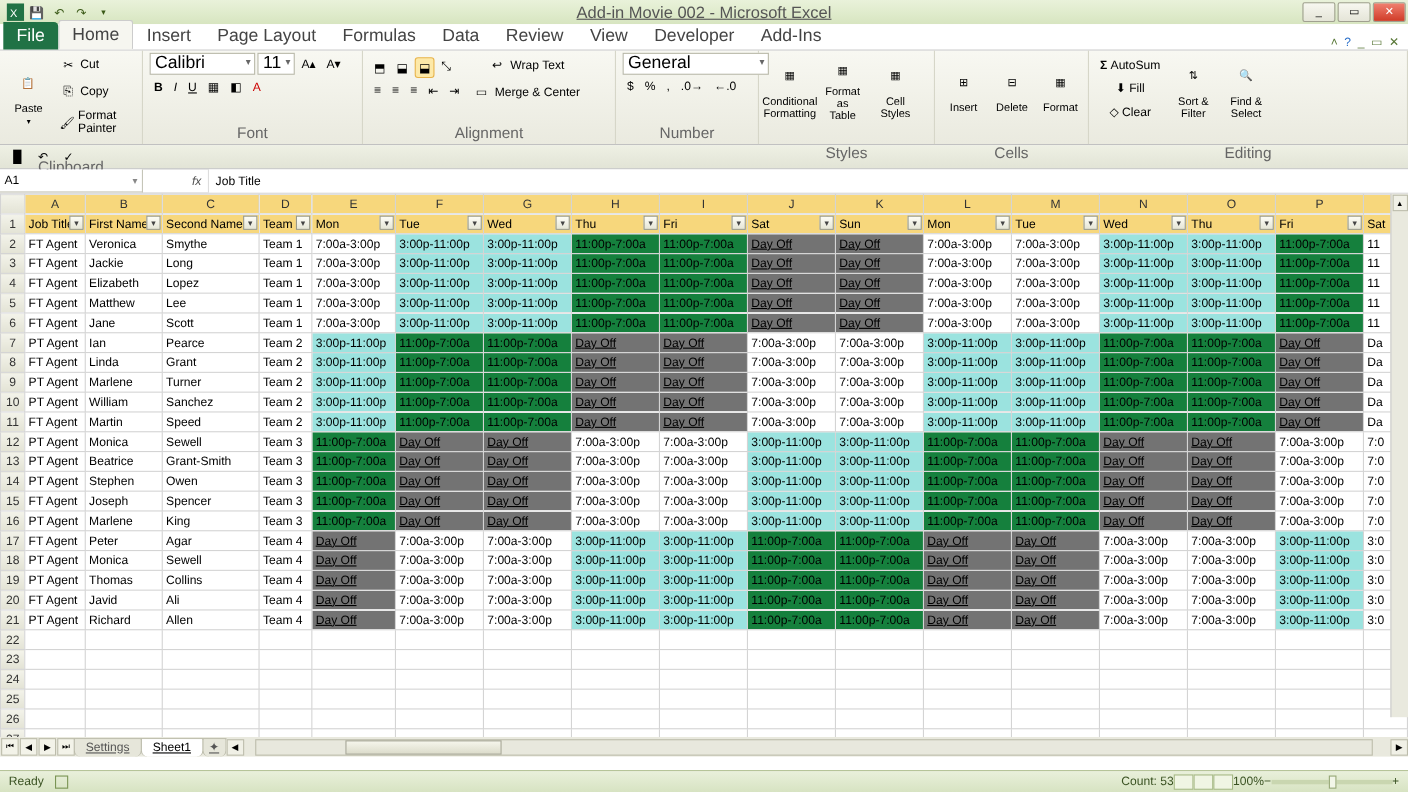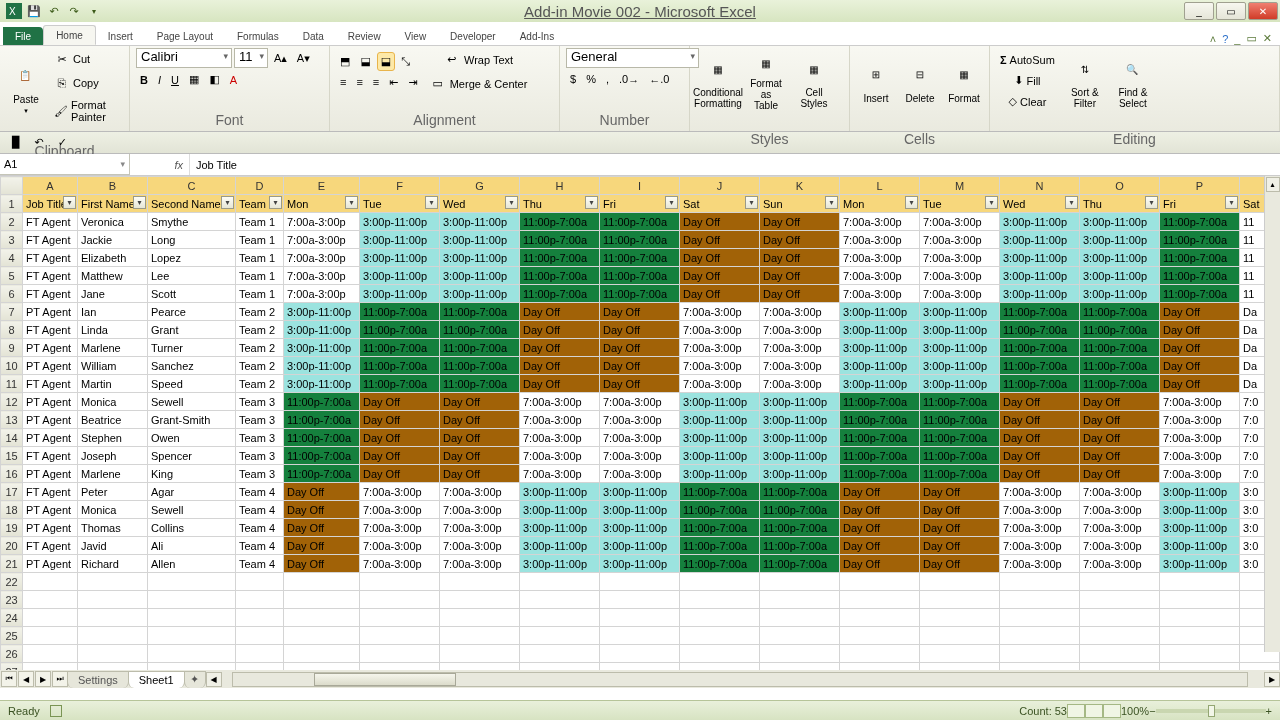--- a/index.html
+++ b/index.html
@@ -7,35 +7,35 @@
   
   .titlebar { height:22px; background: linear-gradient(#e9f2da,#d7e5c0); display:flex; align-items:center; position:relative; }
   .titlebar .qat { display:flex; gap:4px; padding-left:6px; align-items:center; }
   .qat-btn { width:16px; height:16px; display:flex; align-items:center; justify-content:center; color:#3b5a18; }
   .titlebar .title { position:absolute; left:50%; transform:translateX(-50%); font-size:15px; color:#555;text-decoration:underline; }
   .winbtns { margin-left:auto; display:flex; }
   .winbtn { width:30px; height:18px; margin-right:2px; background:linear-gradient(#f7f7f0,#e5e5d8); border:1px solid #a0a090; border-radius:2px; display:flex; align-items:center; justify-content:center; font-size:10px; }
   .winbtn.close { background:linear-gradient(#f08070,#d03c28); color:#fff; }
   
   .tabs { height:24px; background:#fff; display:flex; align-items:flex-end; border-bottom:1px solid #ccc; position:relative; }
-  .tab { padding:4px 12px 3px; font-size:10px; color:#444; cursor:pointer; }
+  .tab { padding:4px 12px 3px; font-size:16px; color:#444; cursor:pointer; }
   .tab.file { background:#207245; color:#fff; border-top-right-radius:4px; margin-left:3px; }
   .tab.active { border:1px solid #ccc; border-bottom:1px solid #f6f6f0; background:#f6f6f0; border-top-left-radius:3px; border-top-right-radius:3px; }
   .tab-help { margin-left:auto; display:flex; gap:6px; padding-right:8px; align-items:center; color:#5b7a3a; }
   
   .ribbon { height:86px; background:linear-gradient(#f8f8f2,#eaeadf); border-bottom:1px solid #bbb; display:flex; }
   .group { border-right:1px solid #d6d6c8; padding:2px 6px; display:flex; flex-direction:column; justify-content:space-between; position:relative; }
   .group-label { text-align:center; font-size:14px; color:#666; padding:1px 0;margin-top:16px; }
   .group-body { flex:1; display:flex; align-items:center; gap:4px; }
   .rbtn { border:1px solid transparent; padding:2px 3px; border-radius:3px; display:flex; align-items:center; justify-content:center; cursor:pointer; }
   .rbtn.big { flex-direction:column; width:44px; height:66px; font-size:10px; gap:2px; justify-content:center;}
   .rbtn.big .ic { width:32px; height:32px; }
   .ic { width:16px; height:16px; display:inline-flex; align-items:center; justify-content:center; }
   .gicon { width:100%; height:100%; }
-  .sel { border:1px solid #b8b8a8; background:#fff; height:20px; font-size:13px; padding:0 14px 0 4px; position:relative; }
+  .sel { border:1px solid #b8b8a8; background:#fff; height:20px; font-size:16px; padding:0 14px 0 4px; position:relative; }
   .sel::after{ content:"▾"; position:absolute; right:3px; top:2px; font-size:9px; color:#666; }
   .stack { display:flex; flex-direction:column; gap:2px; }
   .row { display:flex; gap:2px; align-items:center; }
   
   .subbar { height:22px; background:linear-gradient(#eef0e4,#e2e4d6); border-bottom:1px solid #bbb; display:flex; align-items:center; padding-left:8px; gap:6px; }
   
   .fbar { height:22px; display:flex; align-items:stretch; border-bottom:1px solid #ccc; }
   .namebox { width:130px; border:1px solid #c5c5b8; border-top:none; border-left:none; display:flex; align-items:center; padding:0 4px; font-size:11px; position:relative; background:#fff;}
   .namebox::after{content:"▾"; position:absolute; right:4px; color:#888; font-size:9px;}
   .fxwrap { width:60px; display:flex; align-items:center; justify-content:flex-end; padding-right:6px; border-right:1px solid #ddd; color:#888; gap:6px;}
@@ -47,27 +47,27 @@
   table.ss { border-collapse:collapse; table-layout:fixed; }
   table.ss th, table.ss td { border:1px solid #d4d4d4; font-size:11px; padding:1px 3px; height:18px; white-space:nowrap; overflow:hidden; text-align:left;}
   table.ss th { background:linear-gradient(#f3f3ea,#e3e3d5); font-weight:normal; text-align:center; color:#333;}
   table.ss th.rowh { width:22px; }
   table.ss th.selcol { background:#f7d77c; }
   table.ss td.hd { background:#f7d77c; position:relative; }
   .flt { position:absolute; right:1px; top:1px; width:13px; height:13px; border:1px solid #9a9a88; background:linear-gradient(#fdfdf7,#e6e6d6); font-size:8px; line-height:11px; text-align:center; color:#444;}
   
   .c-teal   { background:#15803d; }
   .c-teal-l { background:#9be3df; }
-  .c-yellow { background:#a16207; }
+  .c-yellow { background:#737373;text-decoration:underline; }
   .c-white  { background:#ffffff;margin-left:32px; }
   
   .hscroll { position:absolute; left:0; right:0; bottom:0; height:18px; background:#e9e9de; display:flex; align-items:center; }
   .sheet-tabs { display:flex; align-items:center; height:100%; }
   .navbtn{ width:16px; height:16px; border:1px solid #bcbcab; background:#f3f3e9; margin-left:1px; font-size:8px; display:flex;align-items:center;justify-content:center;}
-  .stab { padding:1px 10px; background:#fff; border:1px solid #bcbcab; border-bottom:none; border-top-left-radius:0; border-bottom-left-radius:6px; border-bottom-right-radius:6px; margin-left:-1px; font-size:11px; height:17px; display:flex; align-items:center;}
+  .stab { padding:1px 10px; background:#fff; border:1px solid #bcbcab; border-bottom:none; border-top-left-radius:0; border-bottom-left-radius:6px; border-bottom-right-radius:6px; margin-left:-1px; font-size:11px; height:17px; display:flex; align-items:center;text-decoration:underline;}
   .stab.inactive{ background:#e6e6da; color:#555;}
   .scroll-track{ flex:1; margin:0 16px 0 10px; height:15px; border:1px solid #bcbcab; background:#e8e8dd; position:relative;}
   .scroll-thumb{ position:absolute; top:0; bottom:0; left:8%; width:14%; background:linear-gradient(#f5f5ec,#dcdccb); border:1px solid #a8a898;}
   .sbtn{ width:16px; height:15px; border:1px solid #bcbcab; background:#f0f0e6; font-size:8px; display:flex;align-items:center;justify-content:center;}
   
   .status { position:absolute; left:0; right:0; bottom:0; height:20px; background:linear-gradient(#e9f0db,#d7e3c2); border-top:1px solid #b6c499; display:flex; align-items:center; font-size:11px; color:#3a5222; padding:0 8px; }
   .status .right { margin-left:auto; display:flex; align-items:center; gap:0;}
   .viewbtn{ width:18px; height:14px; border:1px solid #a5b884; background:#f0f5e4;}
   .zoom-track{ width:110px; height:4px; background:#c9d6b0; position:relative;}
   .zoom-thumb{ position:absolute; left:48%; top:-4px; width:7px; height:12px; background:#f2f6e8; border:1px solid #93a672;}

